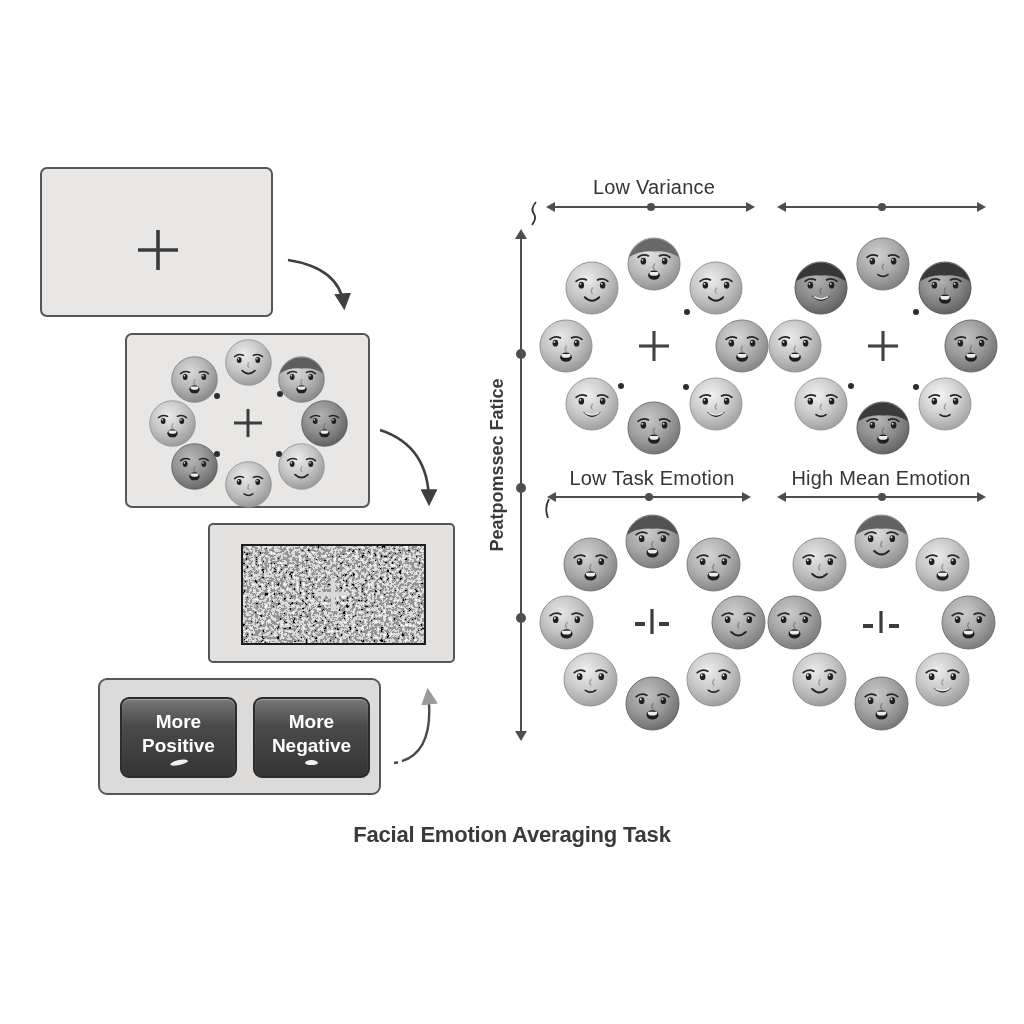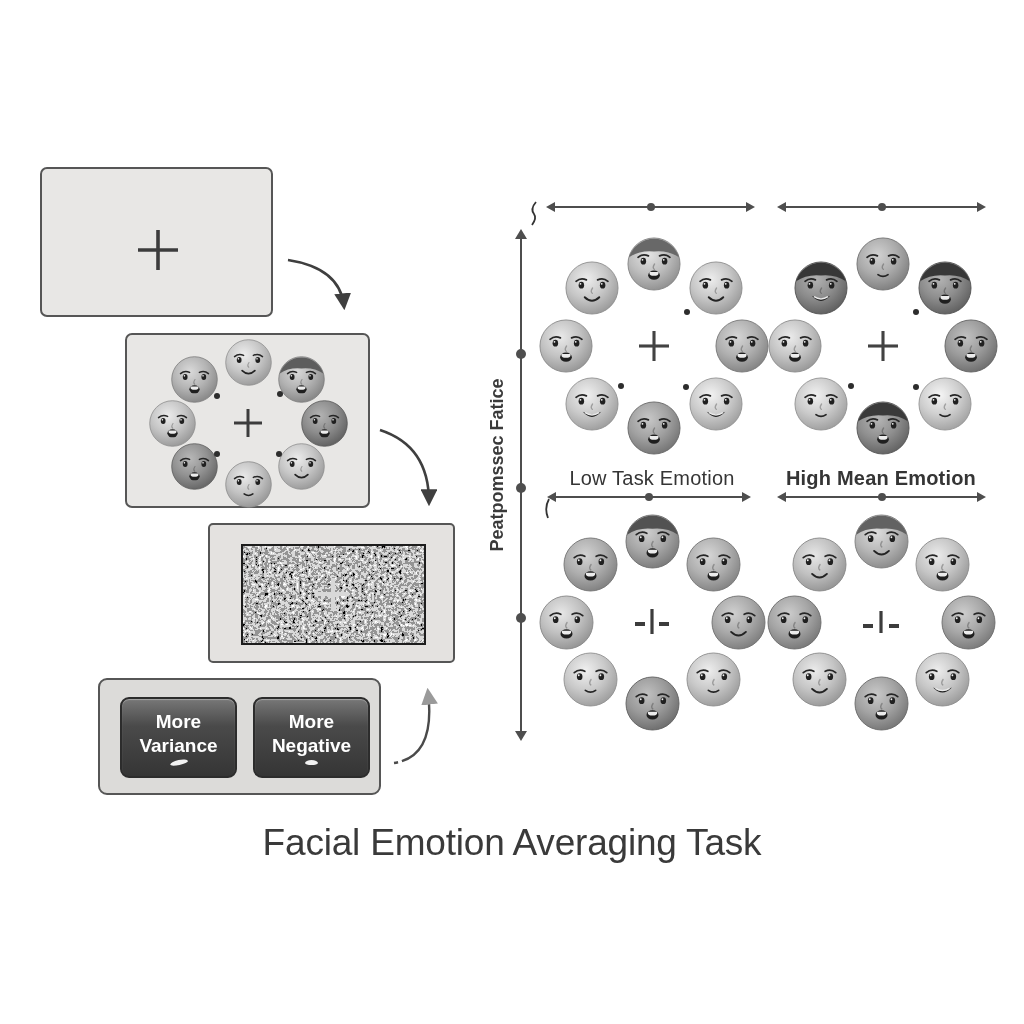--- a/index.html
+++ b/index.html
@@ -19,21 +19,21 @@
   .vaxis::after{content:"";position:absolute;bottom:-9px;left:-7px;border:6px solid transparent;border-top:10px solid #4e4e4e;}
   .adot{position:absolute;width:10px;height:10px;border-radius:50%;background:#4e4e4e;left:-6px;}
   .ddot{position:absolute;width:6px;height:6px;border-radius:50%;background:#2d2d2d;}
   .axis-label{position:absolute;text-align:center;color:#3a3a3a;font-size:18px;font-weight:600;transform:rotate(-90deg);}
   .resp-btn{position:absolute;top:17px;width:117px;height:81px;border-radius:9px;border:2px solid #2c2c2c;box-sizing:border-box;
             background:linear-gradient(180deg,#777777 0%,#4a4a4a 35%,#353535 100%);
             color:#fff;font-weight:bold;font-size:19px;text-align:center;display:flex;flex-direction:column;
             justify-content:center;line-height:1.25;box-shadow:inset 0 1px 1px rgba(255,255,255,.35);}
   .btn-mark{display:block;margin:3px auto 0;width:18px;height:5px;background:#f2f2f2;border-radius:50% 50% 50% 50%/60% 60% 40% 40%;}
   #figure-title{position:absolute;left:0;right:0;top:822px;text-align:center;color:#3a3a3a;
-                font-size:37px;font-weight:normal;letter-spacing:-.2px;}
+                font-size:22px;font-weight:bold;letter-spacing:-.2px;}
   .noise-frame{position:absolute;left:31px;top:19px;width:185px;height:101px;border:2px solid #1d1d1d;box-sizing:border-box;overflow:hidden;}
   .mark{position:absolute;}
   svg{display:block;}
 </style>
 </head>
 <body>
 
 <div id="canvas">
 
   <div class="screen" style="left:40px;top:167px;width:233px;height:150px;">
@@ -262,43 +262,44 @@
     </div>
     <svg class="center-abs" style="left:123px;top:69px;" width="40" height="40" viewBox="0 0 40 40">
       <line x1="20" y1="4" x2="20" y2="36" stroke="#d8d8d8" stroke-width="4"></line>
       <line x1="4" y1="20" x2="36" y2="20" stroke="#d8d8d8" stroke-width="4"></line>
     </svg>
   </div>
 
   <div class="screen" style="left:98px;top:678px;width:283px;height:117px;background:#dcdbd9;border-radius:9px;">
     <div class="resp-btn" style="left:20px;">
       <span>More</span>
-      <span>Variance</span>
+      <span>Positive</span>
       <span class="btn-mark" style="transform:rotate(-12deg);"></span>
     </div>
     <div class="resp-btn" style="left:153px;">
       <span>More</span>
       <span>Negative</span>
       <span class="btn-mark" style="width:13px;"></span>
     </div>
   </div>
 
   <svg class="mark" style="left:388px;top:678px;" width="56" height="98" viewBox="0 0 56 98">
     <defs>
         <marker id="ahg" viewBox="0 0 10 10" refX="7.5" refY="5" markerWidth="7" markerHeight="7" orient="auto-start-reverse">
       <path d="M0 0 L10 5 L0 10 Z" fill="#9a9a9a"></path>
         </marker>
       </defs>
     <path d="M 6 85 Q 48 79 40 14" stroke="#4a4a4a" stroke-width="2.4" fill="none" stroke-dasharray="4 4 300 0" marker-end="url(#ahg)"></path>
   </svg>
 
   <div id="figure-title">Facial Emotion Averaging Task</div>
 
+  <div class="cond-label" style="left:544px;top:176px;width:220px;">Low Variance</div>
   <div class="cond-label" style="left:522px;top:467px;width:260px;">Low Task Emotion</div>
-  <div class="cond-label" style="left:751px;top:467px;width:260px;font-weight:bold;">High Mean Emotion</div>
+  <div class="cond-label" style="left:751px;top:467px;width:260px;">High Mean Emotion</div>
 
   <div class="harrow" style="left:548px;top:206px;width:205px;">
       <span class="mid"></span>
     </div>
   <div class="harrow" style="left:779px;top:206px;width:205px;">
       <span class="mid"></span>
     </div>
   <div class="harrow" style="left:549px;top:496px;width:200px;">
       <span class="mid"></span>
     </div>

